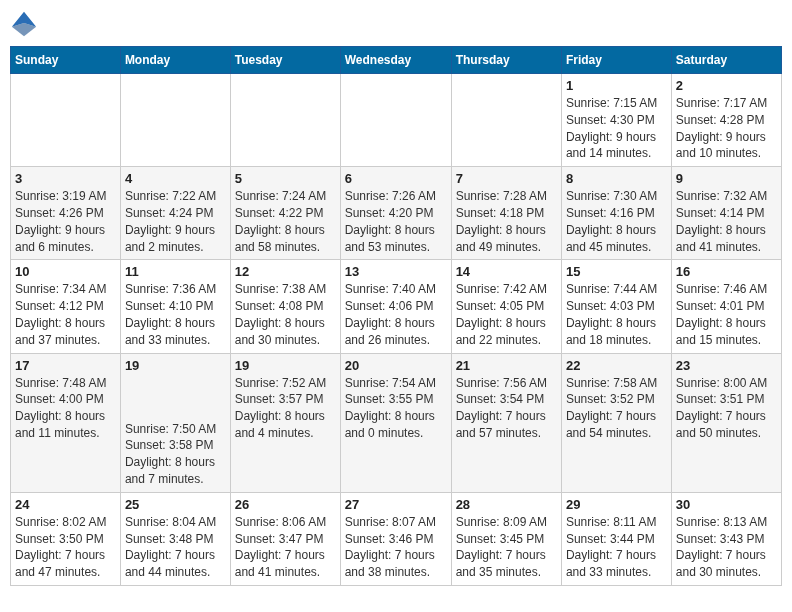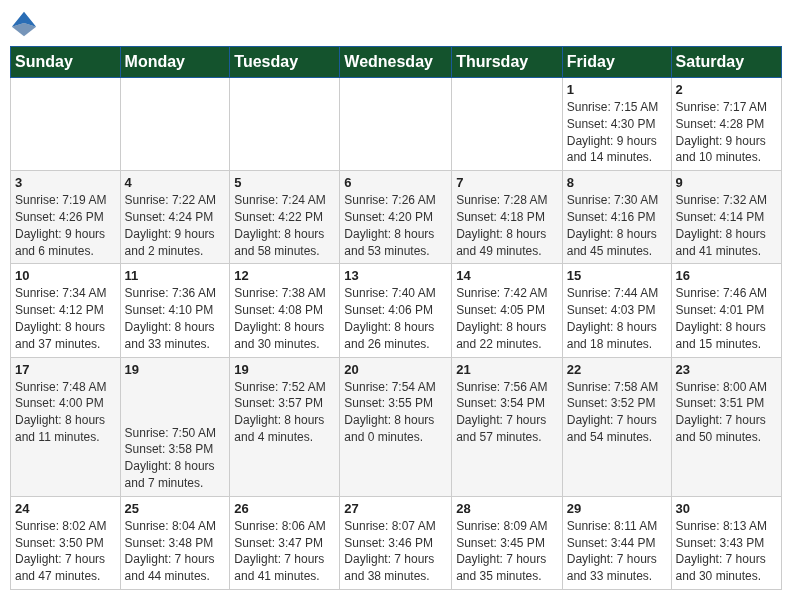--- a/index.html
+++ b/index.html
@@ -51,23 +51,23 @@
     .location {
       font-size: 16px;
       color: #444;
     }
     .calendar {
       width: 100%;
       border-collapse: collapse;
       border: 1px solid #ccc;
     }
     .calendar th {
-      background: #14532d;
+      background: #0369a1;
       color: #fff;
-      font-size: 16px;
+      font-size: 12px;
       font-weight: bold;
       padding: 6px 4px;
       text-align: left;
       border: 1px solid #1a5a9a;
     }
     .calendar td {
       border: 1px solid #ccc;
       vertical-align: top;
       padding: 4px;
       font-size: 10px;
@@ -145,21 +145,21 @@
           <span class="day-number">2</span>
           <div class="day-info" style="white-space: pre-line;">Sunrise: 7:17 AM
 Sunset: 4:28 PM
 Daylight: 9 hours
 and 10 minutes.</div>
         </td>
       </tr>
       <tr>
         <td>
           <span class="day-number">3</span>
-          <div class="day-info" style="white-space: pre-line;">Sunrise: 7:19 AM
+          <div class="day-info" style="white-space: pre-line;">Sunrise: 3:19 AM
 Sunset: 4:26 PM
 Daylight: 9 hours
 and 6 minutes.</div>
         </td>
         <td>
           <span class="day-number">4</span>
           <div class="day-info" style="white-space: pre-line;">Sunrise: 7:22 AM
 Sunset: 4:24 PM
 Daylight: 9 hours
 and 2 minutes.</div>

